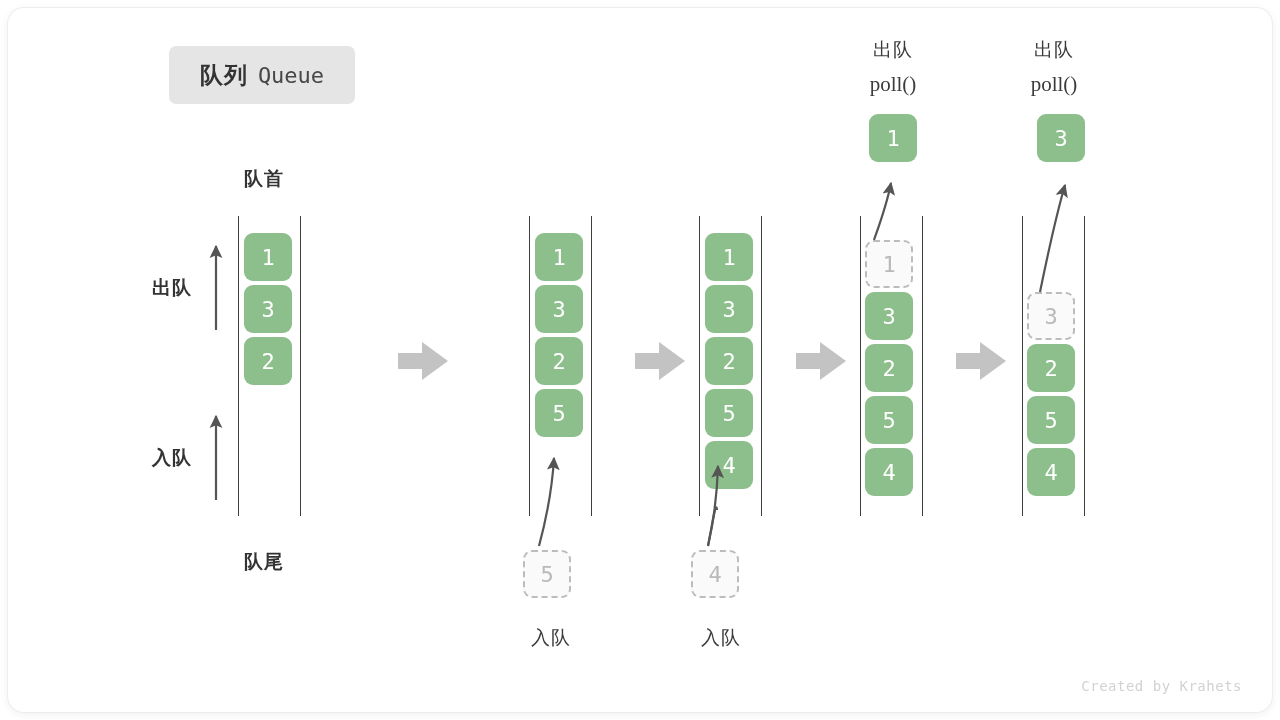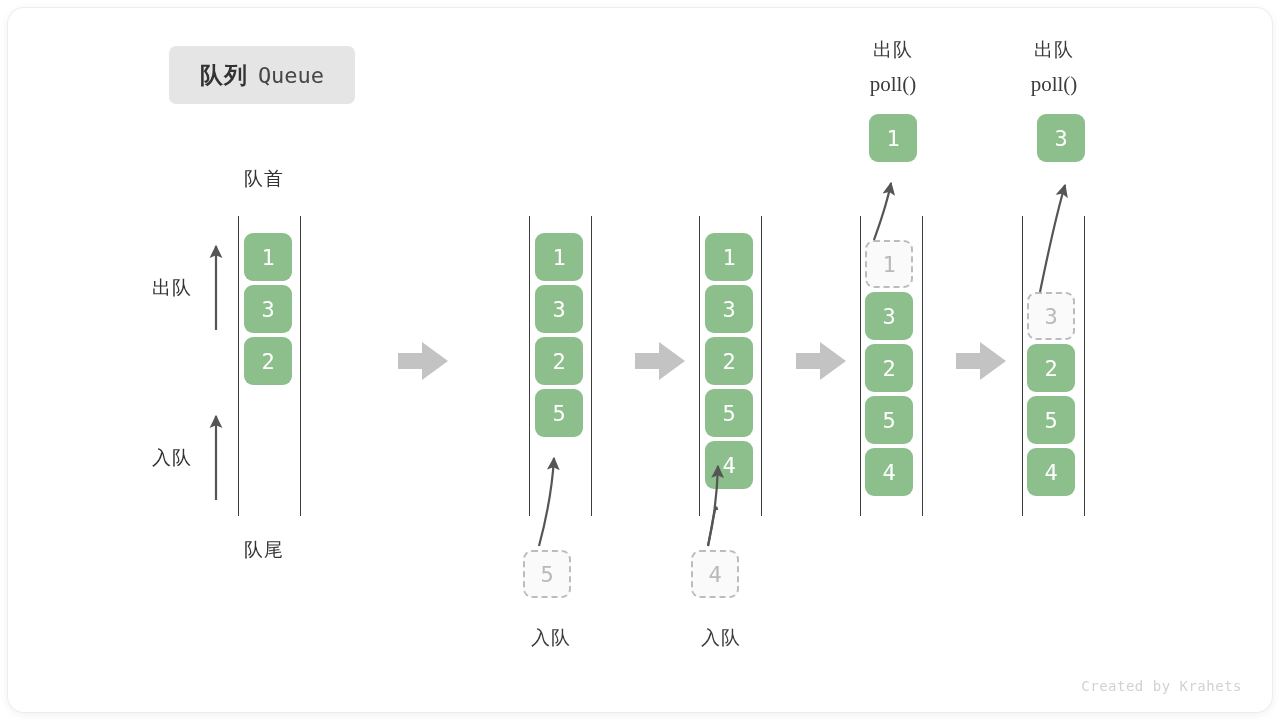--- a/index.html
+++ b/index.html
@@ -45,21 +45,21 @@
   }
   #title-badge .en {
     font-family: "DejaVu Sans Mono", "Liberation Mono", monospace;
     font-size: 22px;
     color: #474747;
   }
 
   
   .cn-label {
     font-size: 19px;
-    font-weight: normal;
+    font-weight: bold;
     color: #333333;
     letter-spacing: 1px;
     white-space: nowrap;
   }
   .op-label {
     text-align: center;
     white-space: nowrap;
     line-height: 35px;
   }
   .op-label .cn {
@@ -123,21 +123,21 @@
 <body>
 
 <div id="canvas">
 
   <div class="abs" id="title-badge">
     <span class="cn">队列</span>
     <span class="en">Queue</span>
   </div>
 
   <div class="abs cn-label" style="left:236px; top:158px;">队首</div>
-  <div class="abs cn-label" style="left:236px; top:529px;">队尾</div>
+  <div class="abs cn-label" style="left:236px; top:541px;">队尾</div>
 
   <div class="abs cn-label" style="left:144px; top:267px;">出队</div>
   <div class="abs cn-label" style="left:144px; top:437px;">入队</div>
 
   <div class="abs rail" style="left:230px; top:208px; height:300px;"></div>
   <div class="abs rail" style="left:292px; top:208px; height:300px;"></div>
   <div class="abs box filled" style="left:236px; top:225px;">1</div>
   <div class="abs box filled" style="left:236px; top:277px;">3</div>
   <div class="abs box filled" style="left:236px; top:329px;">2</div>
 

